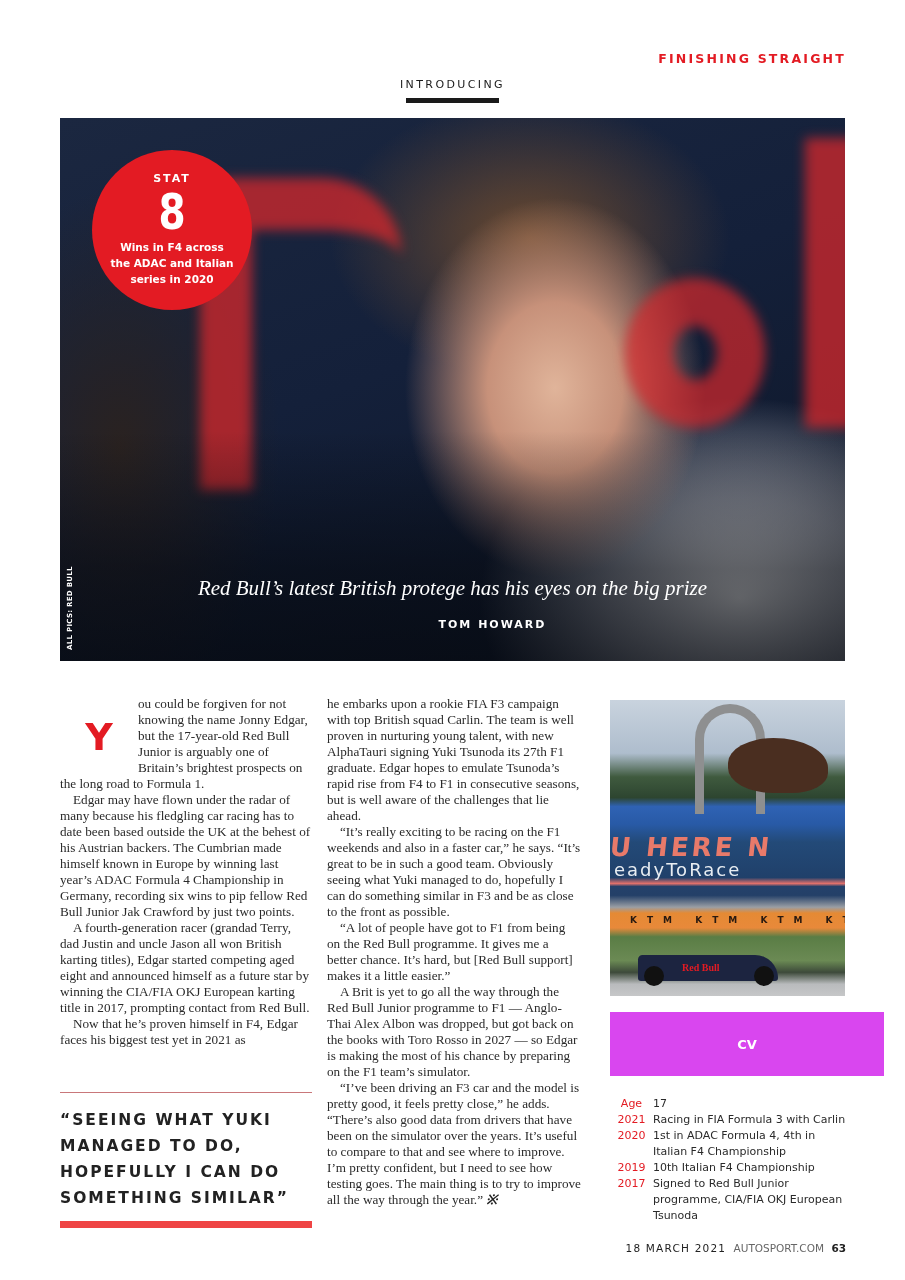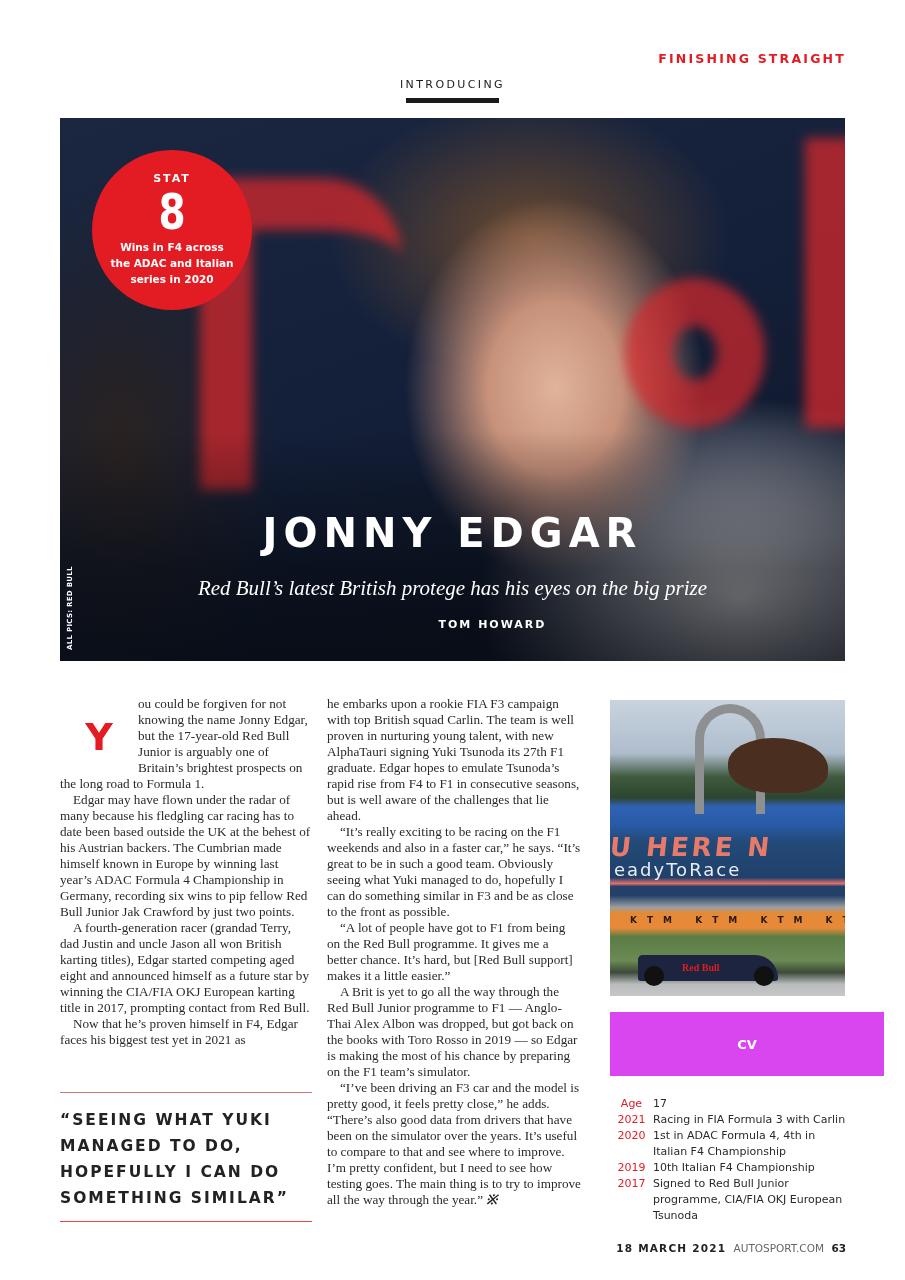--- a/index.html
+++ b/index.html
@@ -34,21 +34,21 @@
 
   
   .col { position:absolute; font-family:"Liberation Serif", serif; font-size:13.2px; line-height:16px; color:#2a2a2a; }
   .col p { margin:0; text-indent:13px; }
   .col p.first { text-indent:0; }
   .col1 { left:60px; top:696px; width:252px; }
   .col2 { left:327px; top:696px; width:254px; }
   .dropcap { float:left; font-family:"DejaVu Sans", sans-serif; font-weight:bold; color:#e31b23; font-size:38px; line-height:38px; width:78px; height:74px; text-align:center; padding-top:22px; box-sizing:border-box; margin-top:0; }
   .end-mark { color:#222; font-style:italic; font-weight:bold; }
 
-  .pull { position:absolute; left:60px; top:1092px; width:252px; border-top:1px solid #c9777a; border-bottom:1px solid #ef4444; padding:14px 0 14px 0; height:100px; }
+  .pull { position:absolute; left:60px; top:1092px; width:252px; border-top:1px solid #c9777a; border-bottom:7px solid #ef4444; padding:14px 0 14px 0; height:100px; }
   .pull-text { font-family:"DejaVu Sans", sans-serif; font-weight:bold; font-size:15.5px; line-height:26px; letter-spacing:2px; color:#222; }
 
   
   .side-photo { position:absolute; left:610px; top:700px; width:235px; height:296px; overflow:hidden;
     background: linear-gradient(to bottom, #c9d3de 0%, #aebdcd 18%, #3f5a3e 26%, #2d4530 33%, #2f62b4 36%, #285aa6 42%, #234a78 48%, #20406a 60%, #e0706b 62%, #24416a 63%, #244068 66%, #9a9ea4 70%, #e58a34 72%, #e8893a 77%, #5a7d45 80%, #6b8a54 88%, #3d4a3a 92%, #b9bbbd 96%, #c6c7c8 100%); }
   .arch { position:absolute; left:85px; top:4px; width:70px; height:110px; border:9px solid #8e8f90; border-bottom:none; border-radius:40px 40px 0 0; box-sizing:border-box; }
   .bull { position:absolute; left:118px; top:38px; width:100px; height:55px; background:#4a2e20; border-radius:50% 60% 40% 50%; }
   .banner-text1 { position:absolute; left:0; top:132px; width:235px; font-family:"DejaVu Sans", sans-serif; font-weight:bold; font-size:26px; color:#e87a6a; letter-spacing:3px; white-space:nowrap; transform:skewX(-6deg); }
   .banner-text2 { position:absolute; left:4px; top:159px; font-family:"DejaVu Sans", sans-serif; font-size:18px; color:#e8edf2; letter-spacing:2px; white-space:nowrap; }
   .ktm { position:absolute; left:20px; top:215px; font-family:"DejaVu Sans", sans-serif; font-weight:bold; font-size:9px; color:#2a1a10; letter-spacing:10px; white-space:nowrap; }
@@ -57,21 +57,21 @@
   .car-wheel2 { position:absolute; left:144px; top:266px; width:20px; height:20px; border-radius:50%; background:#111; }
   .car-logo { position:absolute; left:72px; top:262px; font-family:Liberation Serif, serif; font-weight:bold; font-size:10px; color:#e31b23; }
 
   .cv-header { position:absolute; left:610px; top:1012px; width:274px; height:64px; background:#d946ef; color:#fff; display:flex; align-items:center; justify-content:center; font-family:"DejaVu Sans", sans-serif; font-weight:bold; font-size:13px; }
   .cv-list { position:absolute; left:610px; top:1096px; width:240px; font-family:"DejaVu Sans", sans-serif; font-size:11px; line-height:16px; }
   .cv-row { display:flex; }
   .cv-key { width:43px; flex:none; color:#e31b23; font-weight:normal;text-align:center; }
   .cv-val { flex:1; color:#2a2a2a; }
 
   .footer { position:absolute; right:59px; top:1242px; font-family:"DejaVu Sans", sans-serif; font-size:10.5px; color:#222; }
-  .footer .date { font-weight:bold; letter-spacing:1.2px;text-align:right; }
+  .footer .date { font-weight:normal; letter-spacing:1.2px;text-align:right; }
   .footer .site { color:#666; margin:0 4px; }
   .footer .page { font-weight:bold; }
 </style>
 </head>
 <body>
 
 <div class="section-label">FINISHING STRAIGHT</div>
 <div class="kicker">INTRODUCING</div>
 <div class="kicker-bar"></div>
 
@@ -80,21 +80,20 @@
   <div class="hero-red-d"></div>
   <div class="hero-red-d2"></div>
   <div class="hero-shade"></div>
 
   <div class="stat">
     <div class="stat-label">STAT</div>
     <div class="stat-number">8</div>
     <div class="stat-caption">Wins in F4 across the ADAC and Italian series in 2020</div>
   </div>
 
-  <div class="hero-title">JONNY EDGAR</div>
   <div class="hero-standfirst">Red Bull’s latest British protege has his eyes on the big prize</div>
   <div class="hero-byline">TOM HOWARD</div>
   <div class="photo-credit">ALL PICS: RED BULL</div>
 </div>
 
 <div class="col col1">
   <div class="dropcap">Y</div>
   <p class="first">ou could be forgiven for not knowing the name Jonny Edgar, but the 17-year-old Red Bull Junior is arguably one of Britain’s brightest prospects on the long road to Formula 1.</p>
   <p>Edgar may have flown under the radar of many because his fledgling car racing has to date been based outside the UK at the behest of his Austrian backers. The Cumbrian made himself known in Europe by winning last year’s ADAC Formula 4 Championship in Germany, recording six wins to pip fellow Red Bull Junior Jak Crawford by just two points.</p>
   <p>A fourth-generation racer (grandad Terry, dad Justin and uncle Jason all won British karting titles), Edgar started competing aged eight and announced himself as a future star by winning the CIA/FIA OKJ European karting title in 2017, prompting contact from Red Bull.</p>
@@ -102,21 +101,21 @@
 </div>
 
 <div class="pull">
   <div class="pull-text">“SEEING WHAT YUKI MANAGED TO DO, HOPEFULLY I CAN DO SOMETHING SIMILAR”</div>
 </div>
 
 <div class="col col2">
   <p class="first">he embarks upon a rookie FIA F3 campaign with top British squad Carlin. The team is well proven in nurturing young talent, with new AlphaTauri signing Yuki Tsunoda its 27th F1 graduate. Edgar hopes to emulate Tsunoda’s rapid rise from F4 to F1 in consecutive seasons, but is well aware of the challenges that lie ahead.</p>
   <p>“It’s really exciting to be racing on the F1 weekends and also in a faster car,” he says. “It’s great to be in such a good team. Obviously seeing what Yuki managed to do, hopefully I can do something similar in F3 and be as close to the front as possible.</p>
   <p>“A lot of people have got to F1 from being on the Red Bull programme. It gives me a better chance. It’s  hard, but [Red Bull support] makes it a little easier.”</p>
-  <p>A Brit is yet to go all the way through the Red Bull Junior programme to F1 — Anglo-Thai Alex Albon was dropped, but got back on the books with Toro Rosso in 2019 — so Edgar is making the most of his chance by preparing on the F1 team’s simulator.</p>
+  <p>A Brit is yet to go all the way through the Red Bull Junior programme to F1 — Anglo-Thai Alex Albon was dropped, but got back on the books with Toro Rosso in 2027 — so Edgar is making the most of his chance by preparing on the F1 team’s simulator.</p>
   <p><span>“I’ve been driving an F3 car and the model is pretty good, it feels pretty close,” he adds. “There’s also good data from drivers that have been on the simulator over the years. It’s useful to compare to that and see where to improve. I’m pretty confident, but I need to see how testing goes. The main thing is to try to improve all the way through the year.”</span> <span class="end-mark">※</span></p>
 </div>
 
 <div class="side-photo">
   <div class="arch"></div>
   <div class="bull"></div>
   <div class="banner-text1">U HERE N</div>
   <div class="banner-text2">eadyToRace</div>
   <div class="ktm">KTM KTM KTM KTM KTM</div>
   <div class="car"></div>

